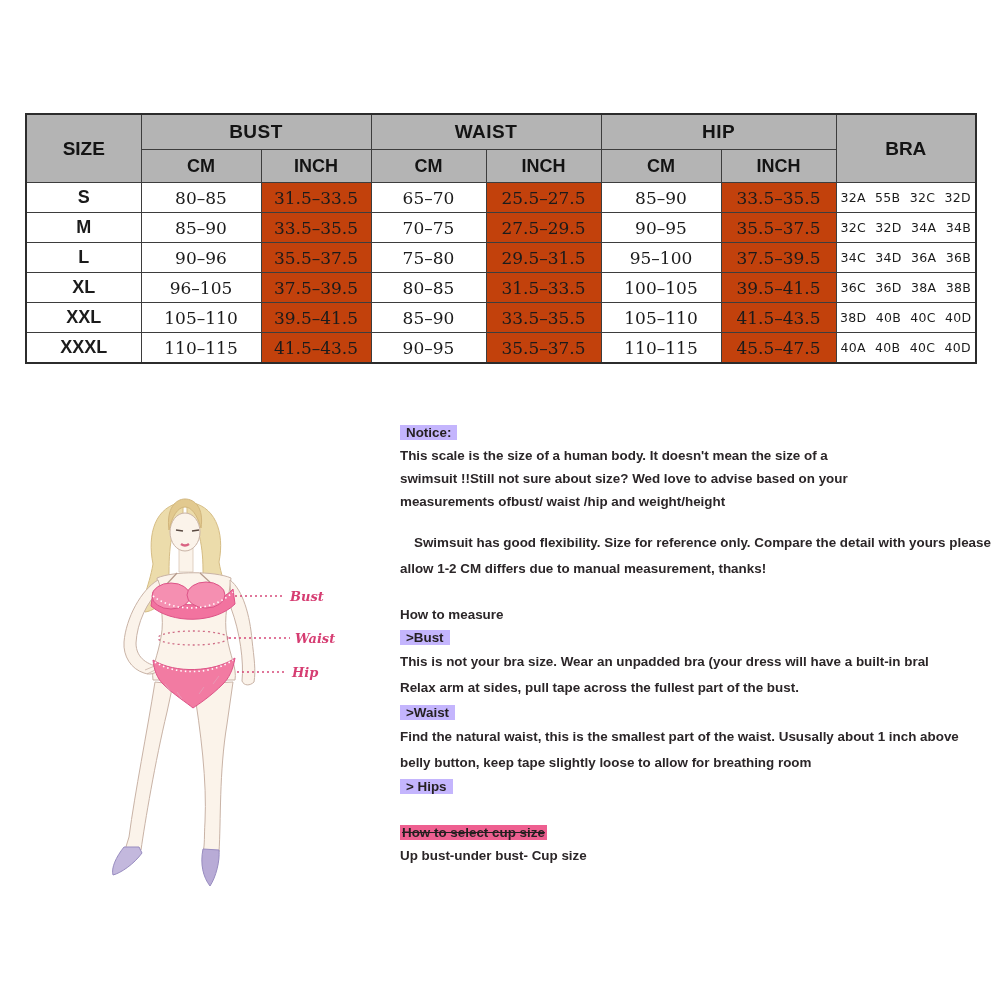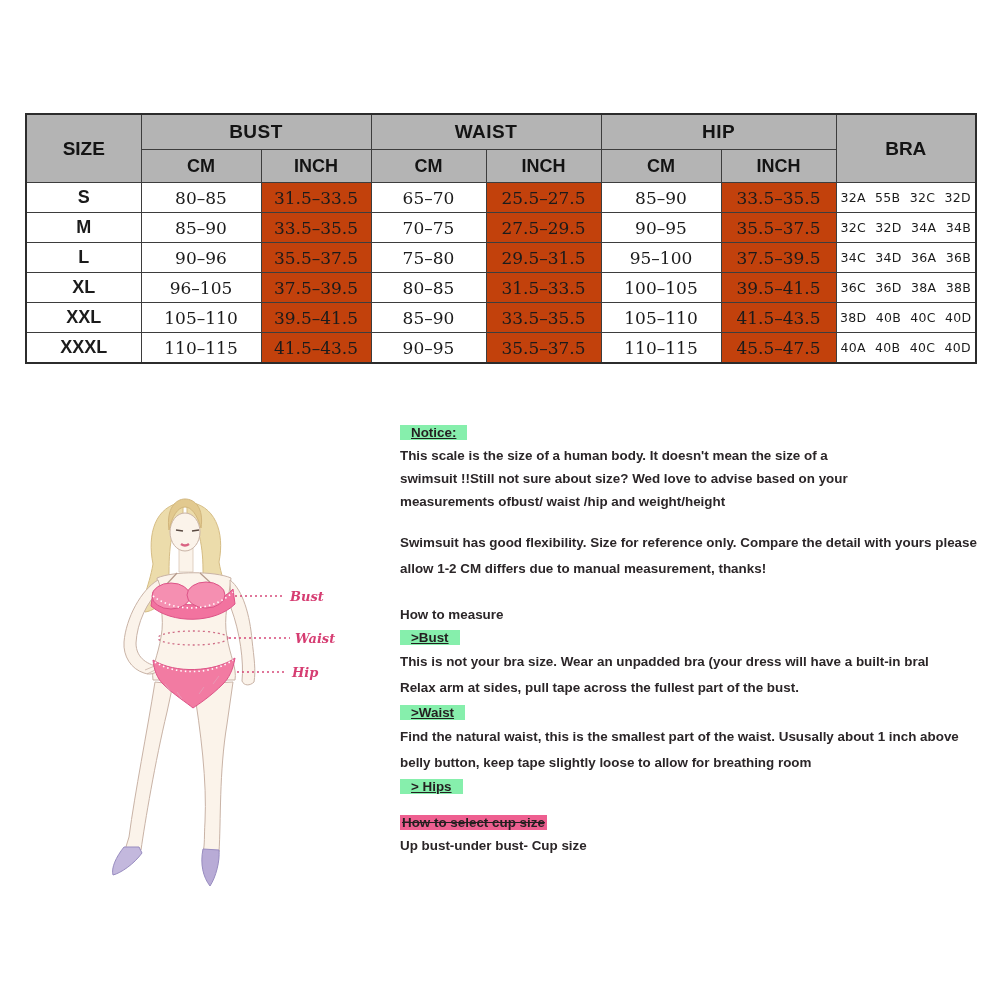--- a/index.html
+++ b/index.html
@@ -31,27 +31,26 @@
 
   
   .notes {
     position:absolute; left:400px; top:421px; width:575px;
     font-weight:700; font-size:13.4px; color:#2b2628;
   }
   .notes .line { line-height:23px; white-space:nowrap; }
   .notes .line-w { line-height:26px; white-space:nowrap; }
   .notes .line-t { line-height:21px; white-space:nowrap; }
   .hl {
-    background:#86efac; color:#241f20; padding:0 11px;
-    text-decoration:underline;
+    background:#c4b5fd; color:#241f20; padding:0 6px;
   }
   .hl-strike { background:#ee5f90; color:#241f20; padding:0 2px; text-decoration:line-through; }
-  .mt-m { margin-top:17px; }
+  .mt-m { margin-top:17px;margin-left:14px; }
   .mt-l { margin-top:21px; }
-  .mt-xl { margin-top:14px; }
+  .mt-xl { margin-top:24px; }
 
   
   .figure-wrap { position:absolute; left:103px; top:492px; width:290px; height:400px; }
   .fig-label {
     font-family:"DejaVu Serif", serif; font-style:italic; font-weight:bold;
     font-size:13px; fill:#d63d72;
   }
 </style>
 </head>
 <body>

